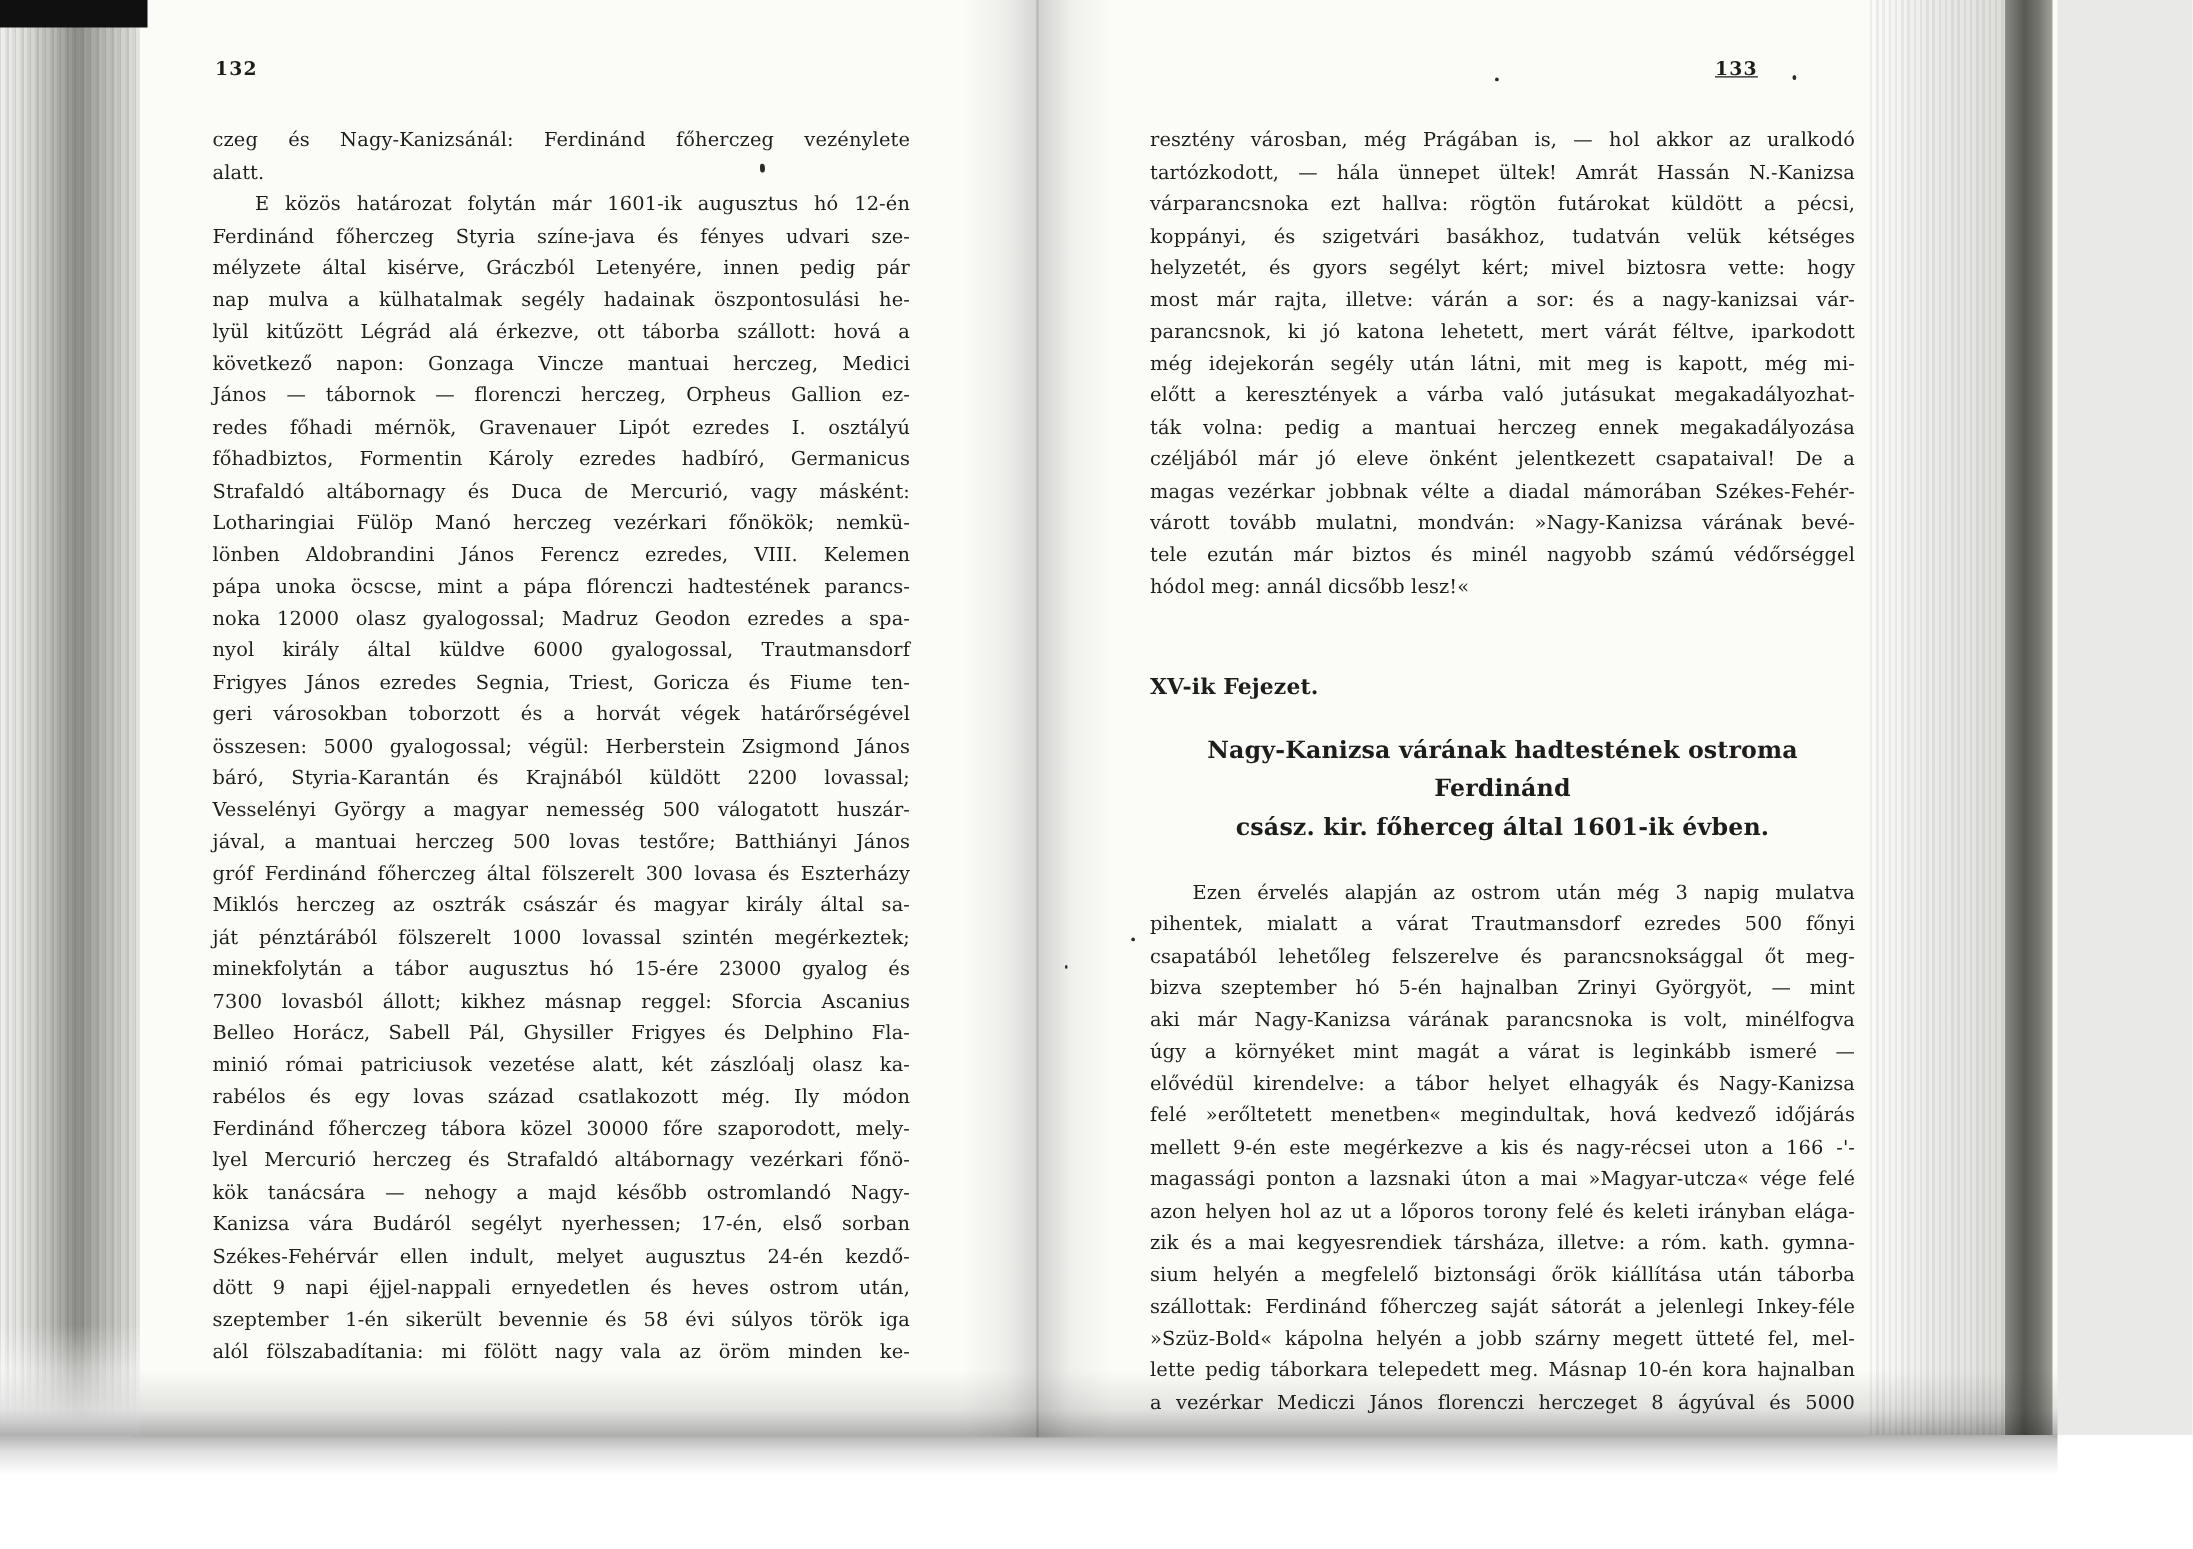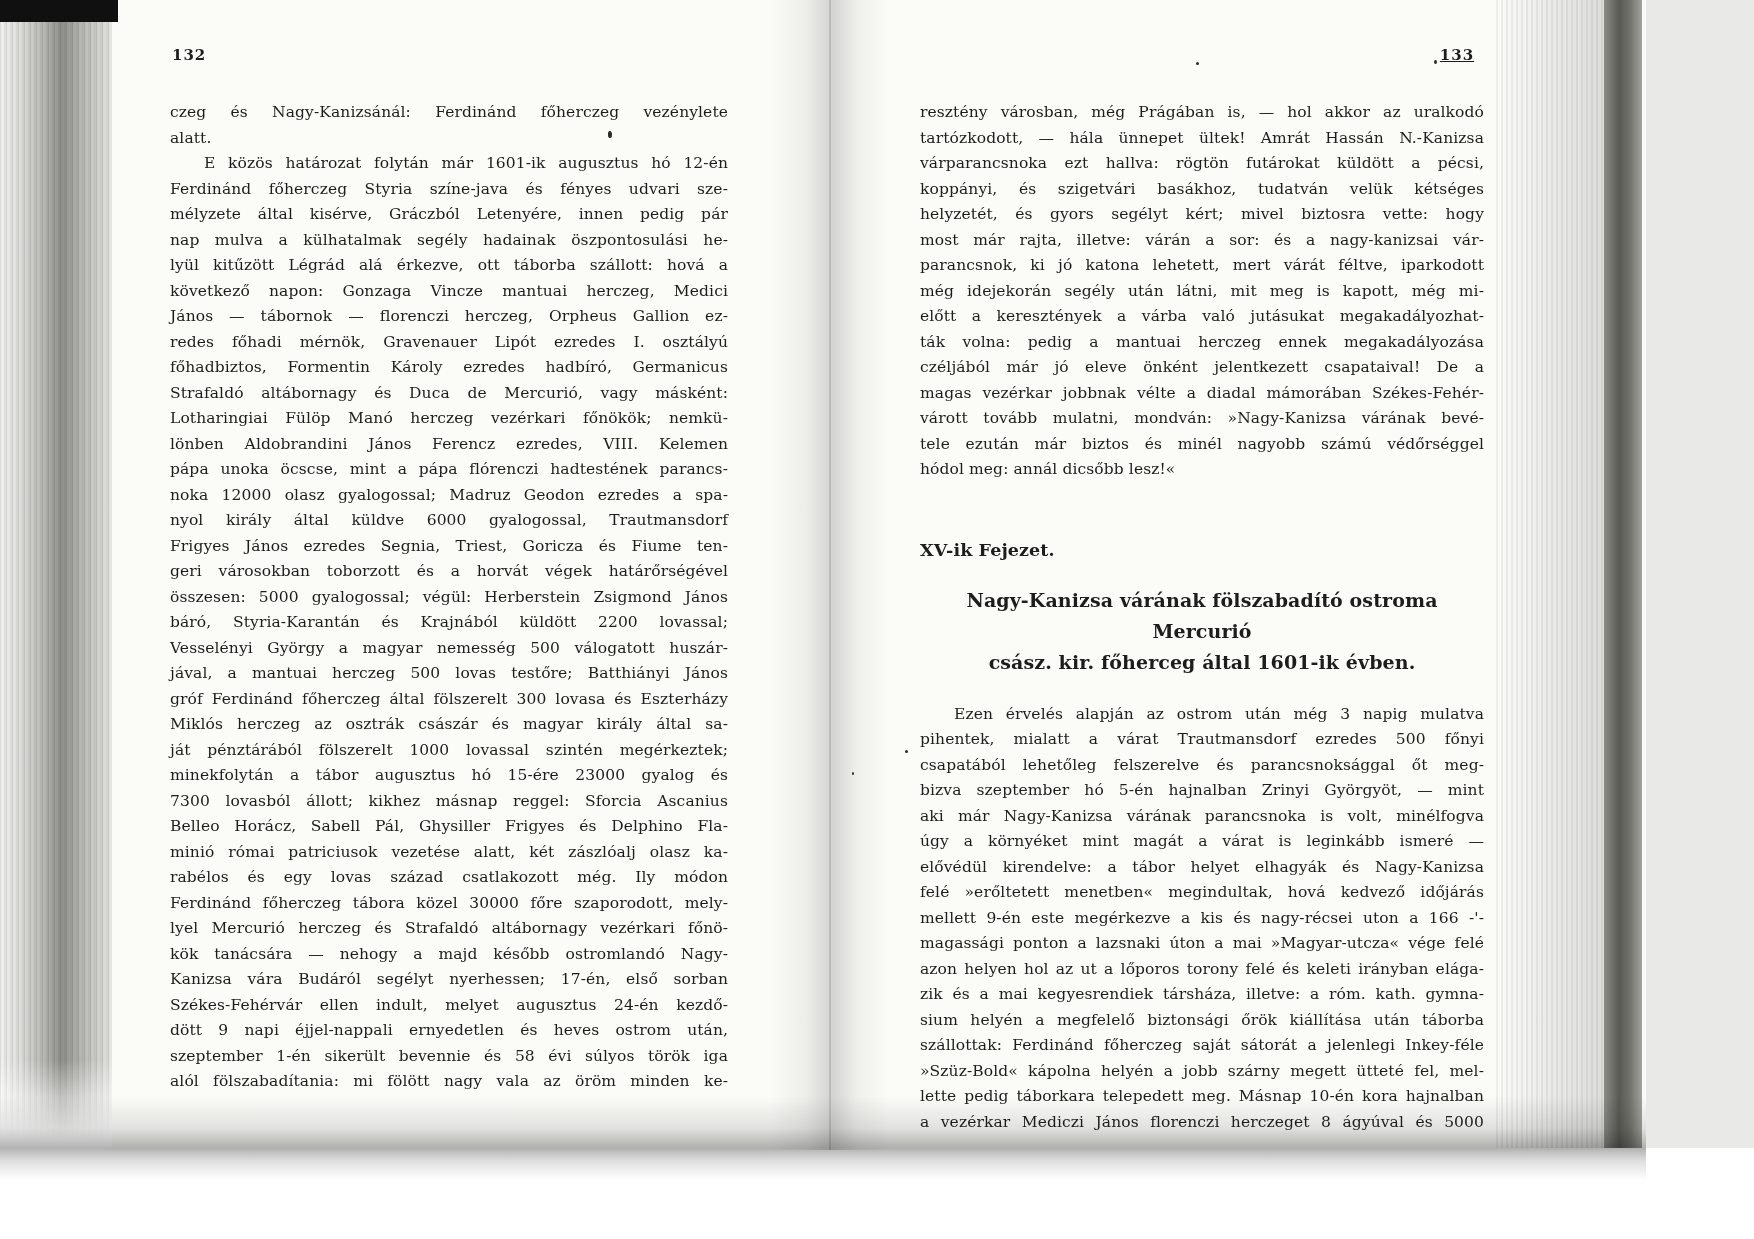--- a/index.html
+++ b/index.html
@@ -35,21 +35,21 @@
     background:linear-gradient(90deg,rgba(0,0,0,0) 0%,rgba(0,0,0,0.06) 30%,rgba(0,0,0,0.16) 52%,rgba(0,0,0,0.05) 72%,rgba(0,0,0,0) 100%);}
   .gutter-line{position:absolute;left:829px;top:0;width:2px;height:1150px;background:rgba(0,0,0,0.12);}
 
   
   .bottom-strip{position:absolute;left:0;top:1096px;width:1646px;height:84px;
     background:linear-gradient(180deg,rgba(0,0,0,0) 0%,rgba(0,0,0,0.10) 38%,rgba(0,0,0,0.30) 62%,rgba(0,0,0,0.12) 78%,rgba(0,0,0,0) 100%);}
 
   
   .pagenum{position:absolute;top:46px;font-size:15px;font-weight:bold;color:#1d1d1b;letter-spacing:1px;}
   .pagenum-left{left:172px;}
-  .pagenum-right{left:1426px;width:62px;text-align:center;text-decoration:underline;}
+  .pagenum-right{left:1372px;width:62px;text-align:left;text-decoration:underline;}
 
   .col{position:absolute;top:100px;color:#1d1d1b;font-size:15.5px;line-height:25.5px;letter-spacing:0.1px;}
   .col-left{left:170px;width:558px;}
   .col-right{left:920px;width:564px;}
 
   .line{text-align:justify;text-align-last:justify;white-space:normal;}
   .line.final{text-align-last:left;}
   .line.indent{text-indent:34px;}
   .para{margin:0;}
 
@@ -141,21 +141,21 @@
         <div class="line">előtt a keresztények a várba való jutásukat megakadályozhat-</div>
         <div class="line">ták volna: pedig a mantuai herczeg ennek megakadályozása</div>
         <div class="line">czéljából már jó eleve önként jelentkezett csapataival! De a</div>
         <div class="line">magas vezérkar jobbnak vélte a diadal mámorában Székes-Fehér-</div>
         <div class="line">várott tovább mulatni, mondván: »Nagy-Kanizsa várának bevé-</div>
         <div class="line">tele ezután már biztos és minél nagyobb számú védőrséggel</div>
         <div class="line final">hódol meg: annál dicsőbb lesz!«</div>
       </div>
       <div class="chapter-heading">XV-ik Fejezet.</div>
       <div class="section-title">
-        <div class="title-line">Nagy-Kanizsa várának fölszabadító ostroma Mercurió</div>
+        <div class="title-line">Nagy-Kanizsa várának hadtestének ostroma Ferdinánd</div>
         <div class="title-line">csász. kir. főherceg által 1601-ik évben.</div>
       </div>
       <div class="para">
         <div class="line indent">Ezen érvelés alapján az ostrom után még 3 napig mulatva</div>
         <div class="line">pihentek, mialatt a várat Trautmansdorf ezredes 500 főnyi</div>
         <div class="line">csapatából lehetőleg felszerelve és parancsnoksággal őt meg-</div>
         <div class="line">bizva szeptember hó 5-én hajnalban Zrinyi Györgyöt, — mint</div>
         <div class="line">aki már Nagy-Kanizsa várának parancsnoka is volt, minélfogva</div>
         <div class="line">úgy a környéket mint magát a várat is leginkább ismeré —</div>
         <div class="line">elővédül kirendelve: a tábor helyet elhagyák és Nagy-Kanizsa</div>

